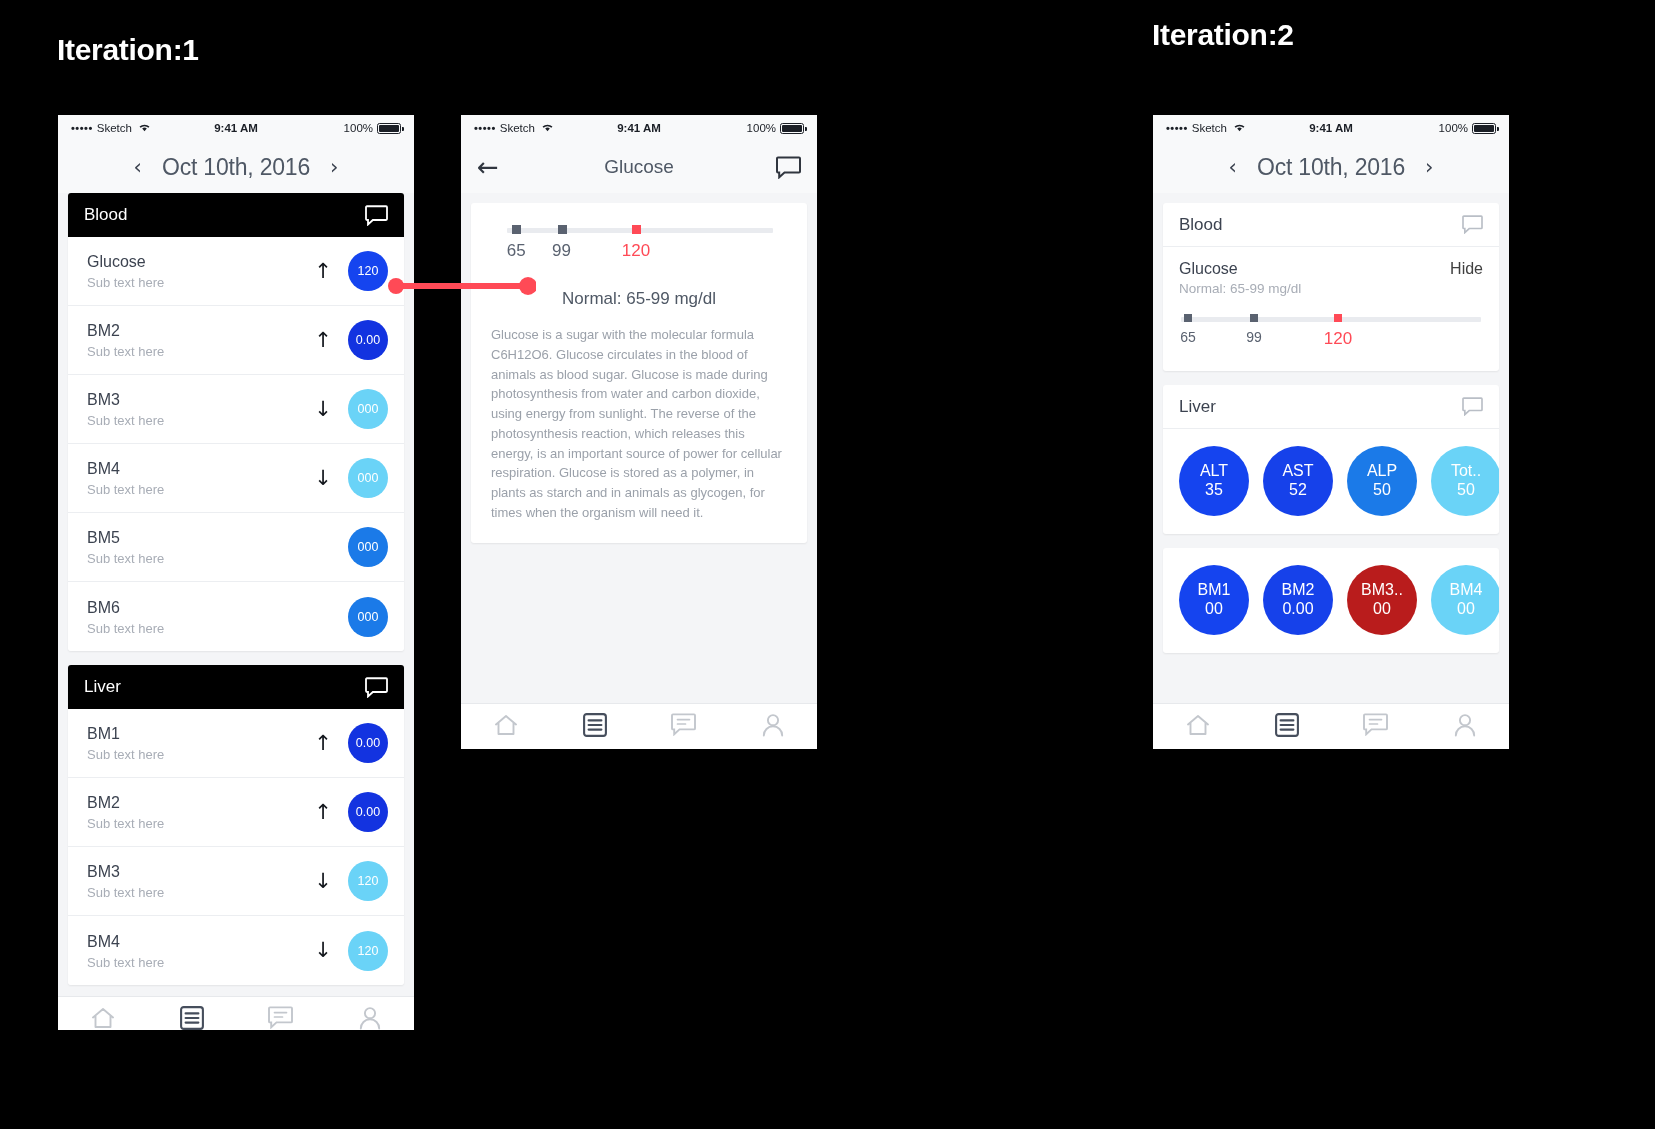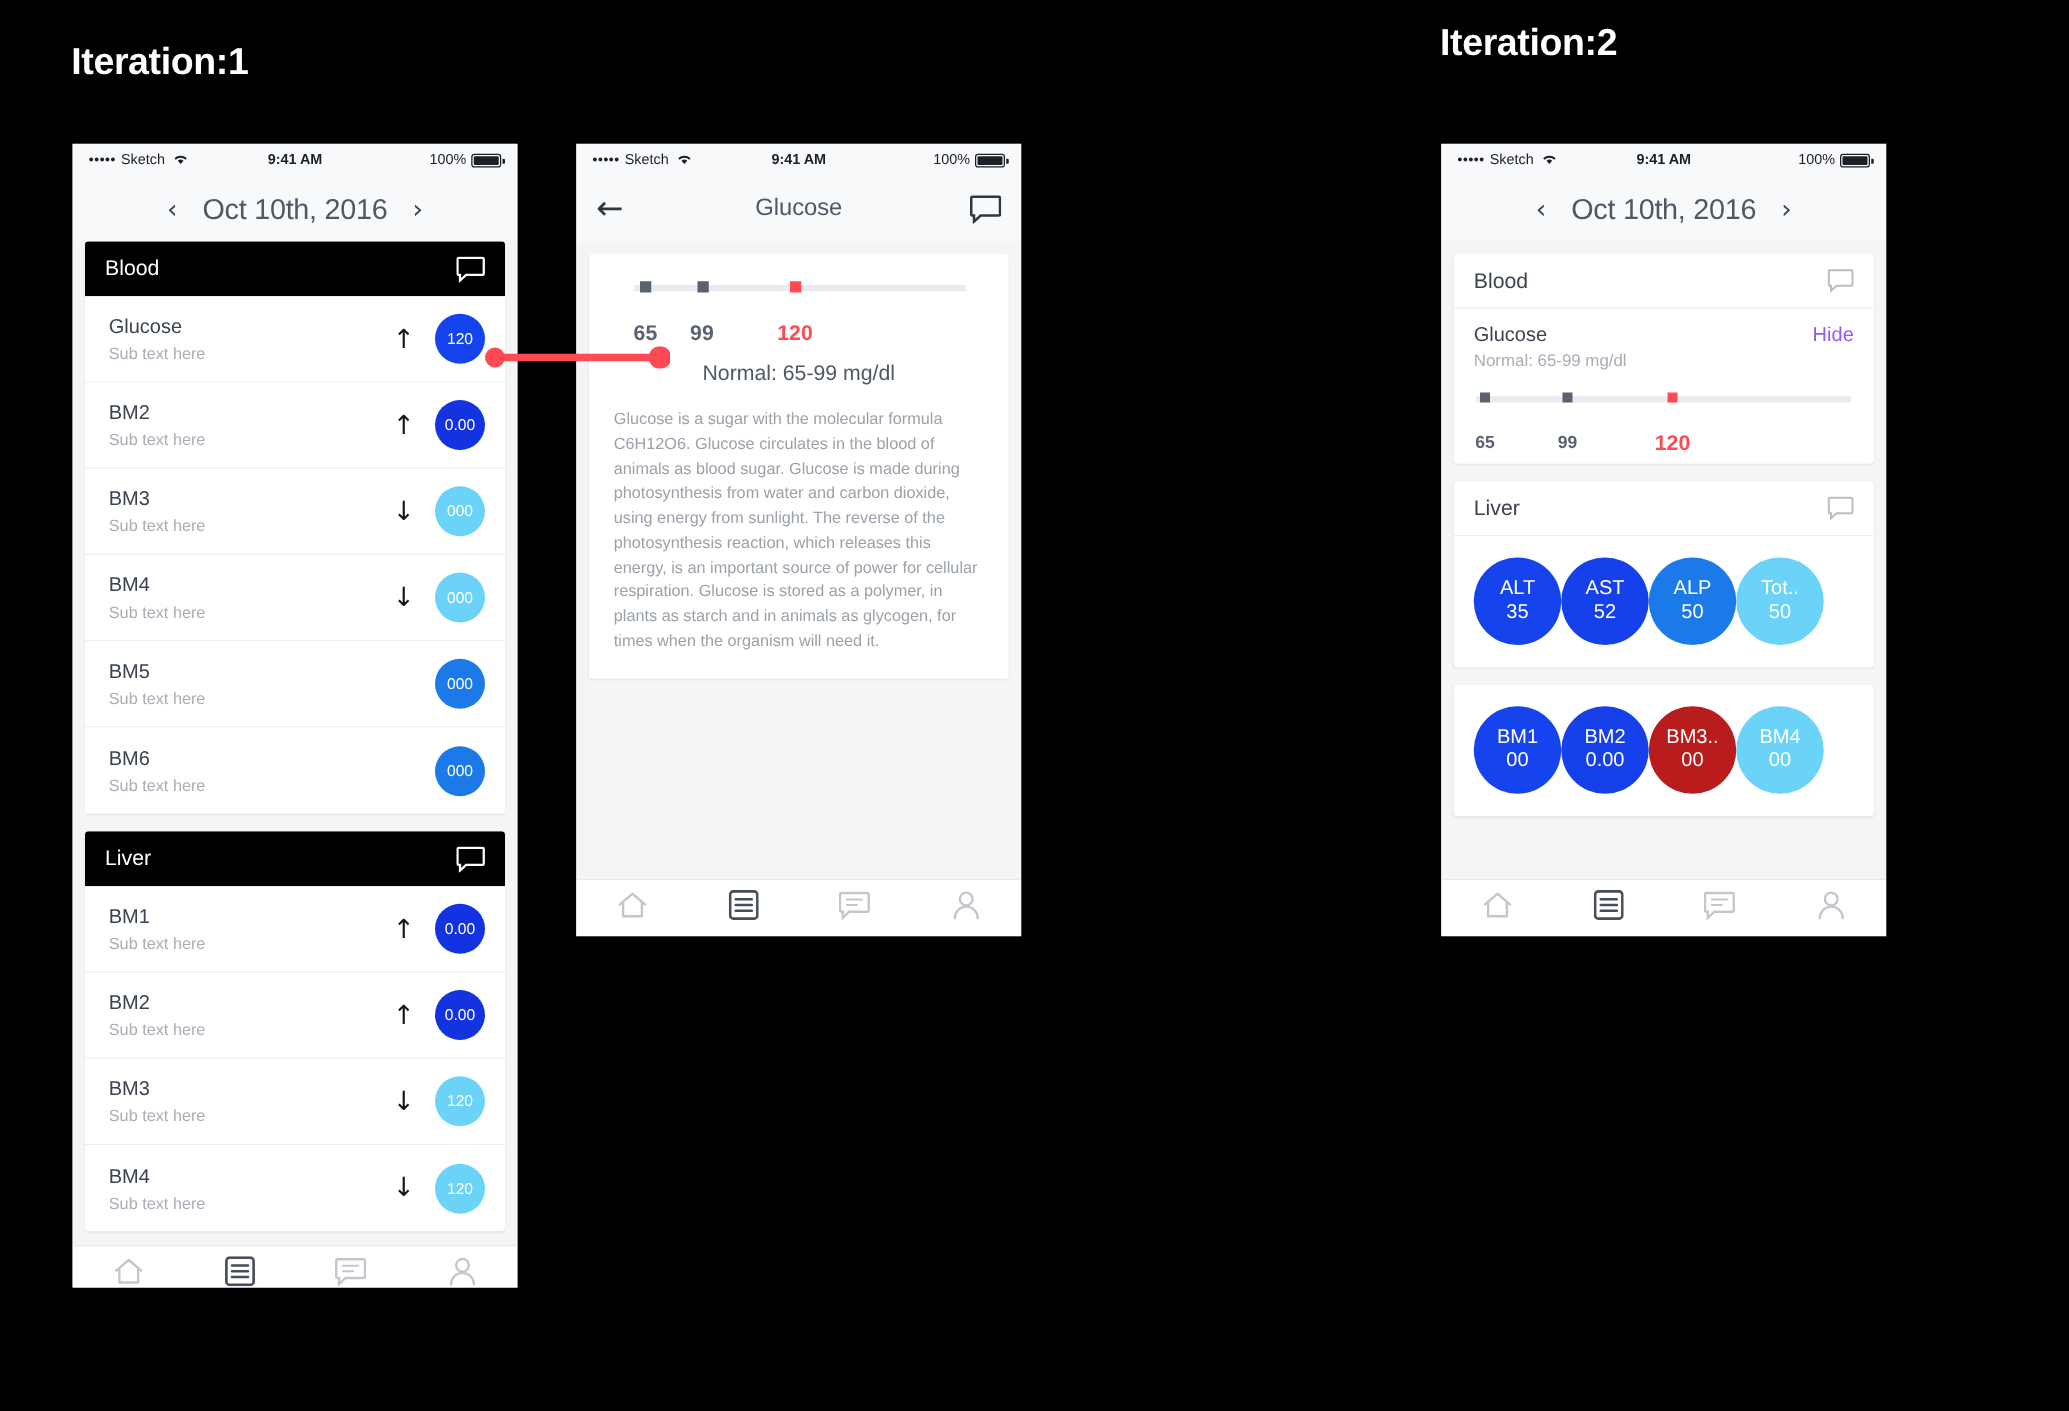--- a/index.html
+++ b/index.html
@@ -162,24 +162,23 @@
   .meter-track {
     position: absolute; left: 0; right: 0; top: 3px;
     height: 5px; background: #e9ebef; border-radius: 1px;
   }
   .meter-tick {
     position: absolute; top: 0;
     width: 9px; height: 9px;
   }
   .meter-labels { position: relative; height: 26px; margin: 7px 16px 0 18px; }
   .meter-label {
-    position: absolute; top: 16px;
+    position: absolute; top: 0;
     font-size: 17px; transform: translateX(-50%);
     white-space: nowrap;
-    font-weight: bold;
   }
   .normal-line {
     text-align: center; font-size: 17px; color: #4f5865;
     margin: 22px 0 16px;
   }
   .body-text {
     font-size: 13px; color: #9ba1aa; line-height: 1.52;
     padding: 0 2px;
   }
 
@@ -193,23 +192,23 @@
   }
   .card3-head {
     height: 44px; display: flex; align-items: center;
     padding: 0 16px; border-bottom: 1px solid #eceef1;
   }
   .card3-head .c3-title { flex: 1; font-size: 17px; color: #3c4350; }
   .card3-body { padding: 13px 16px 16px; }
   .c3-row { display: flex; align-items: flex-start; }
   .c3-row .c3-name { font-size: 16px; color: #3c4350; }
   .c3-row .c3-sub { font-size: 13.5px; color: #a8adb6; margin-top: 3px; }
-  .c3-hide { margin-left: auto; font-size: 16px; color: #8b5cf6; }
+  .c3-hide { margin-left: auto; font-size: 16px; color: #404040; }
   .bubbles {
-    display: flex; 
+    display: flex; gap: 14px;
     padding: 4px 0 2px;
     align-items: flex-end;
   }
   .bubble {
     width: 70px; height: 70px; border-radius: 50%;
     display: flex; flex-direction: column;
     align-items: center; justify-content: center;
     color: #ffffff; font-size: 16px; line-height: 1.18;
     flex: 0 0 auto;
     text-align: center;

